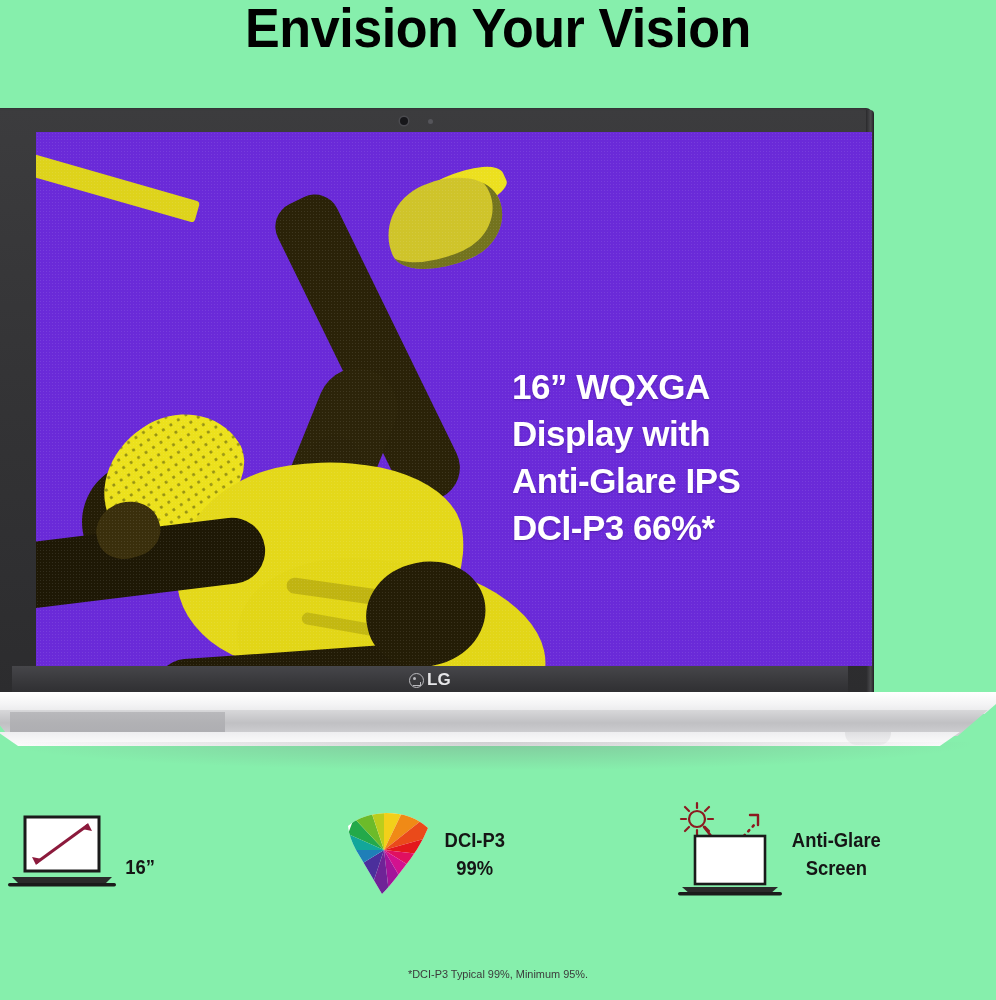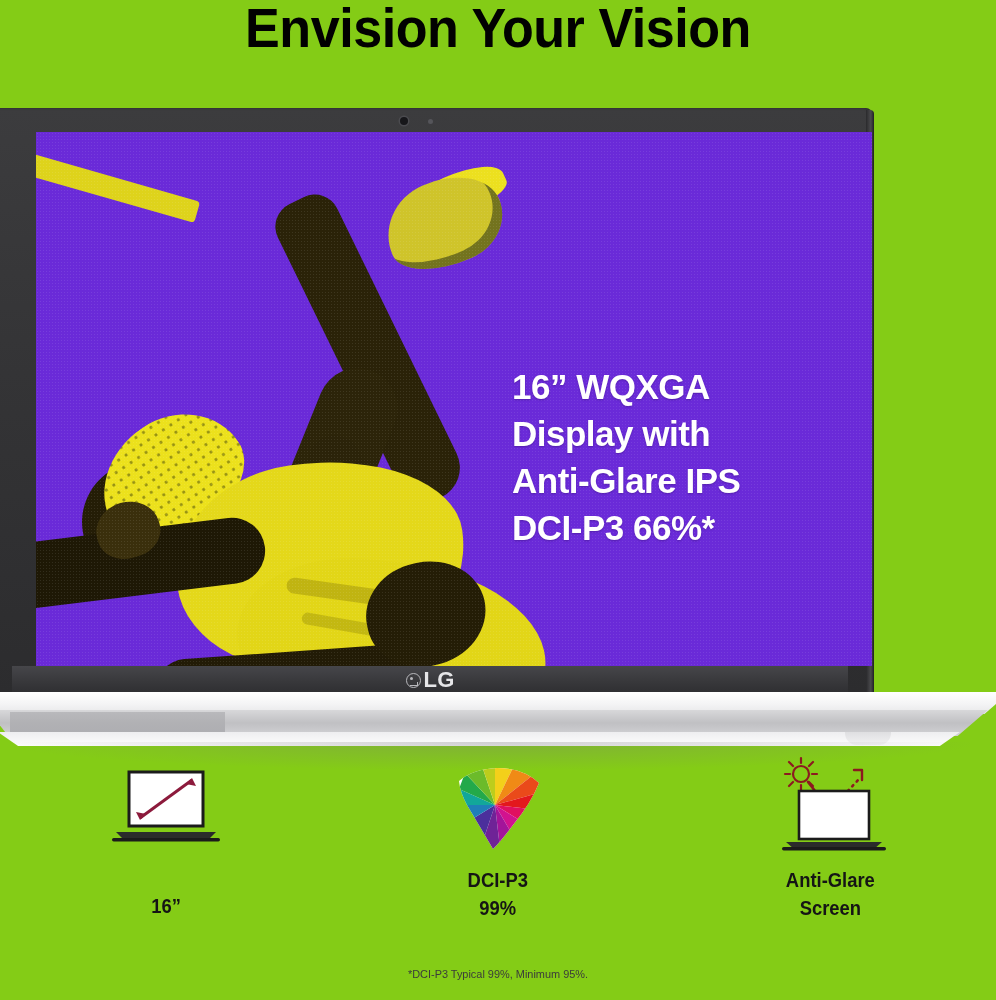--- a/index.html
+++ b/index.html
@@ -5,21 +5,21 @@
   * { box-sizing: border-box; margin: 0; padding: 0; }
   html, body {
     width: 996px; height: 1000px;
     background: #ffffff;
     font-family: "Liberation Sans", sans-serif;
     overflow: hidden;
   }
   #page {
     position: relative;
     width: 996px; height: 1000px;
-    background: #84cc16;
+    background: #86efac;
   }
 
   
   #headline {
     position: absolute;
     top: -4px; left: 0; width: 996px;
     text-align: center;
     font-size: 56px;
     font-weight: 700;
     letter-spacing: -0.5px;
@@ -217,21 +217,21 @@
   }
   #lg-mark::after {
     content: "";
     position: absolute; left: 3px; top: 8px;
     width: 7px; height: 3px;
     border-bottom: 1.5px solid #b9b9bd;
     border-right: 1.5px solid #b9b9bd;
   }
   #lg-text {
     color: #e6e6e8;
-    font-size: 22px;
+    font-size: 17px;
     font-weight: 700;
     letter-spacing: 0.2px;
   }
   
   #cam {
     position: absolute; left: 400px; top: 9px;
     width: 8px; height: 8px; border-radius: 50%;
     background: #17171a;
     box-shadow: 0 0 0 1.5px #4b4b4f;
   }
@@ -286,21 +286,21 @@
   
   #features {
     position: absolute;
     left: 0; top: 752px;
     width: 996px; height: 200px;
     display: flex;
   }
   .feature {
     flex: 1 1 0;
     display: flex;
-    flex-direction: column;
+    flex-direction: row;
     align-items: center;
   }
   .feature-art {
     height: 110px;
     display: flex;
     align-items: center;
     justify-content: center;
   }
   .feature-label {
     text-align: center;

